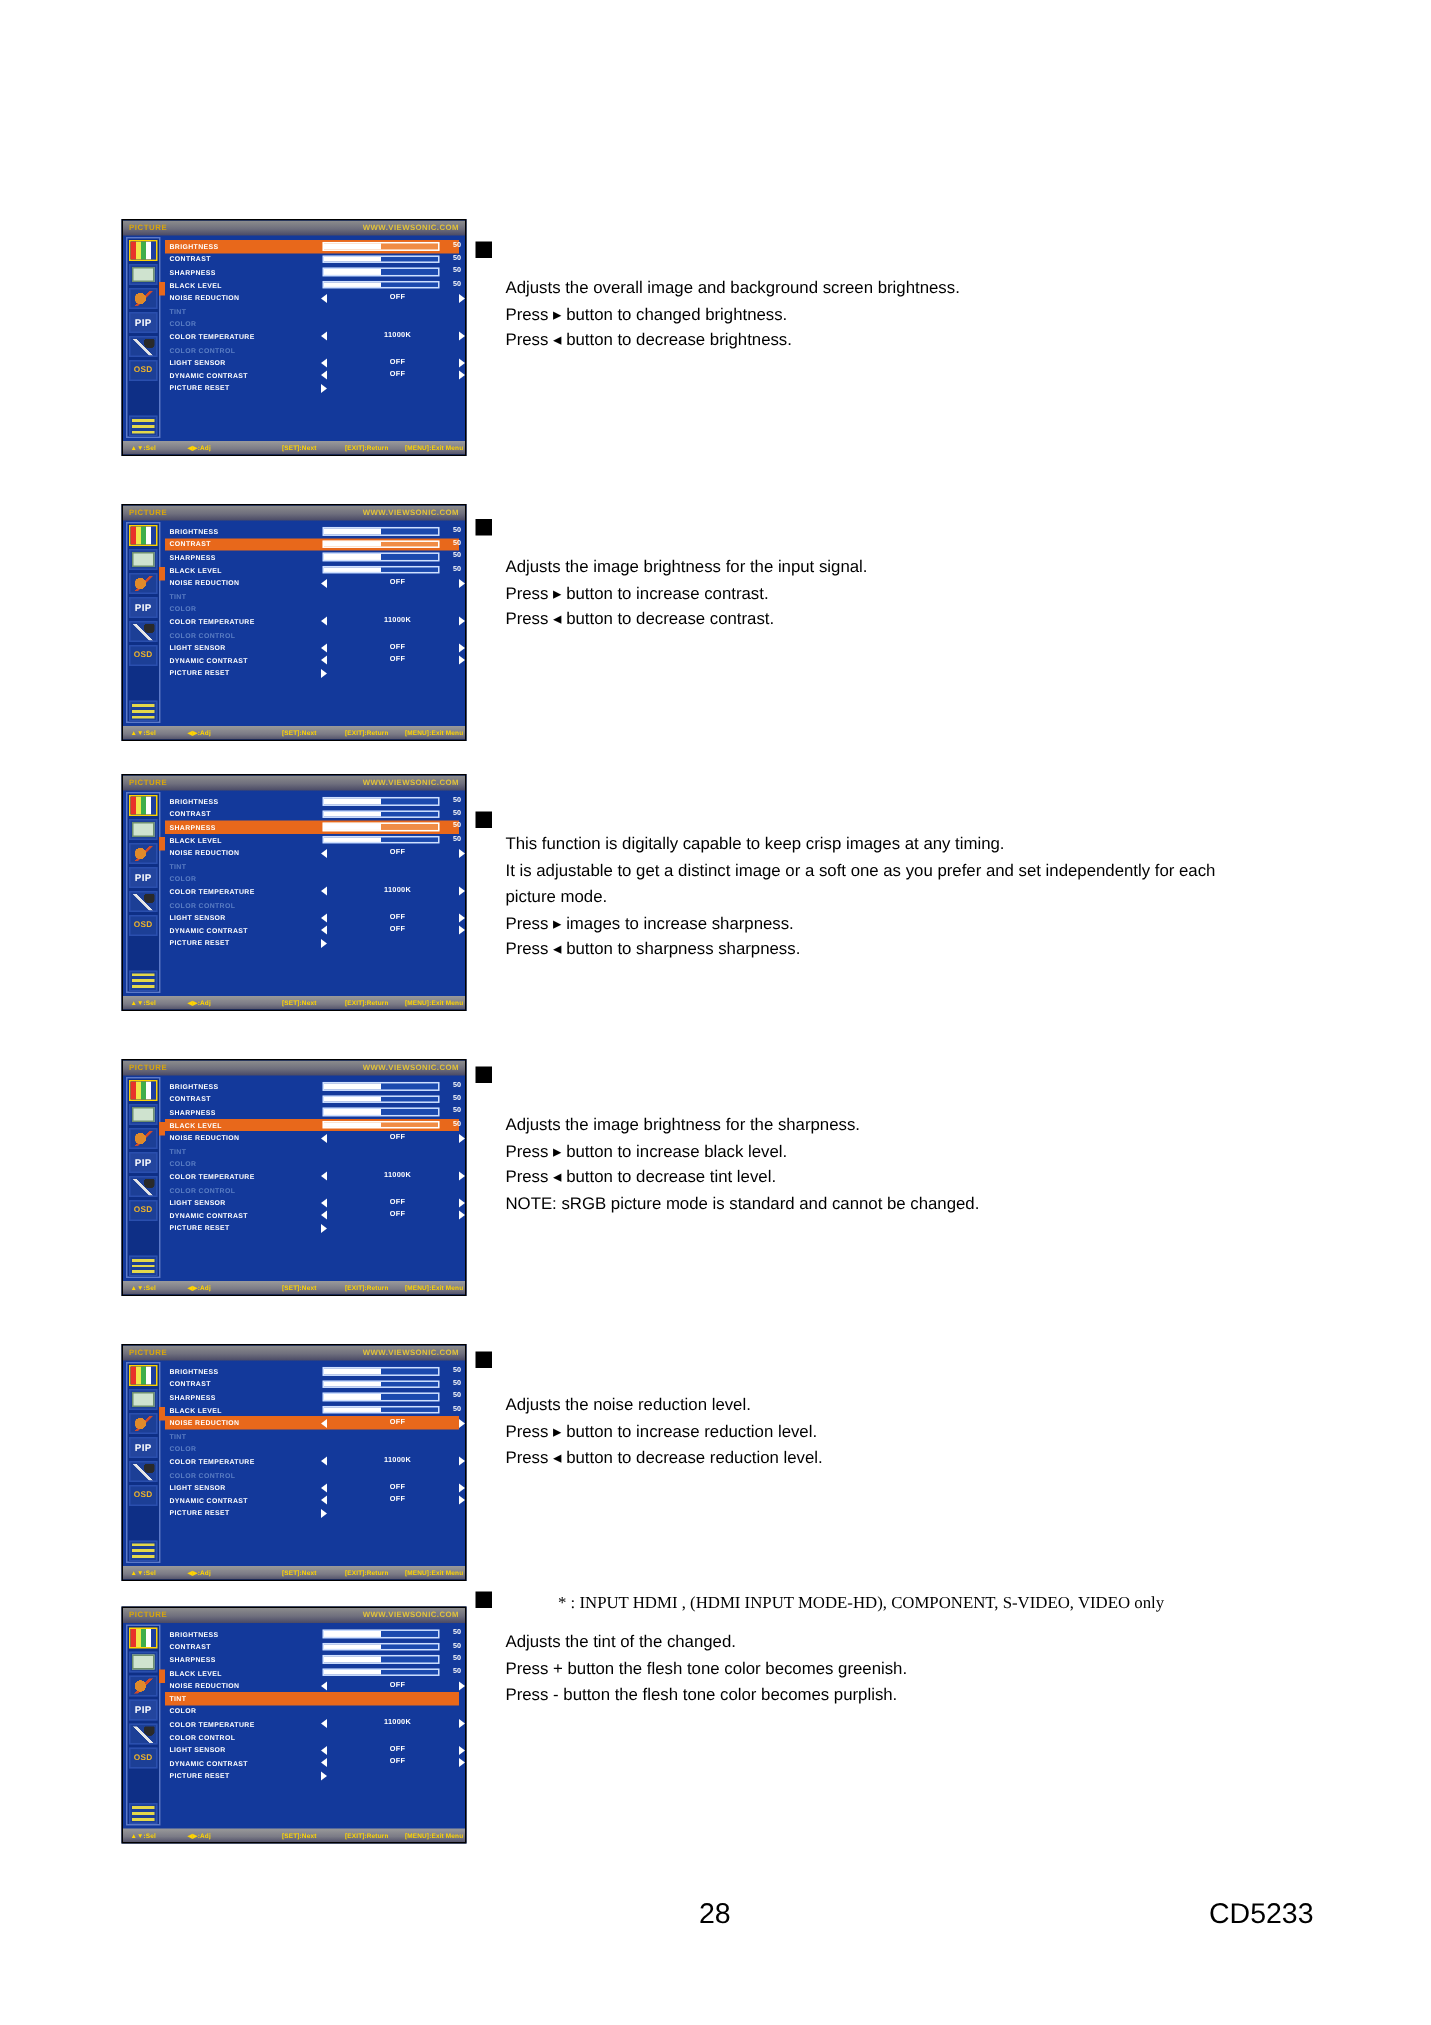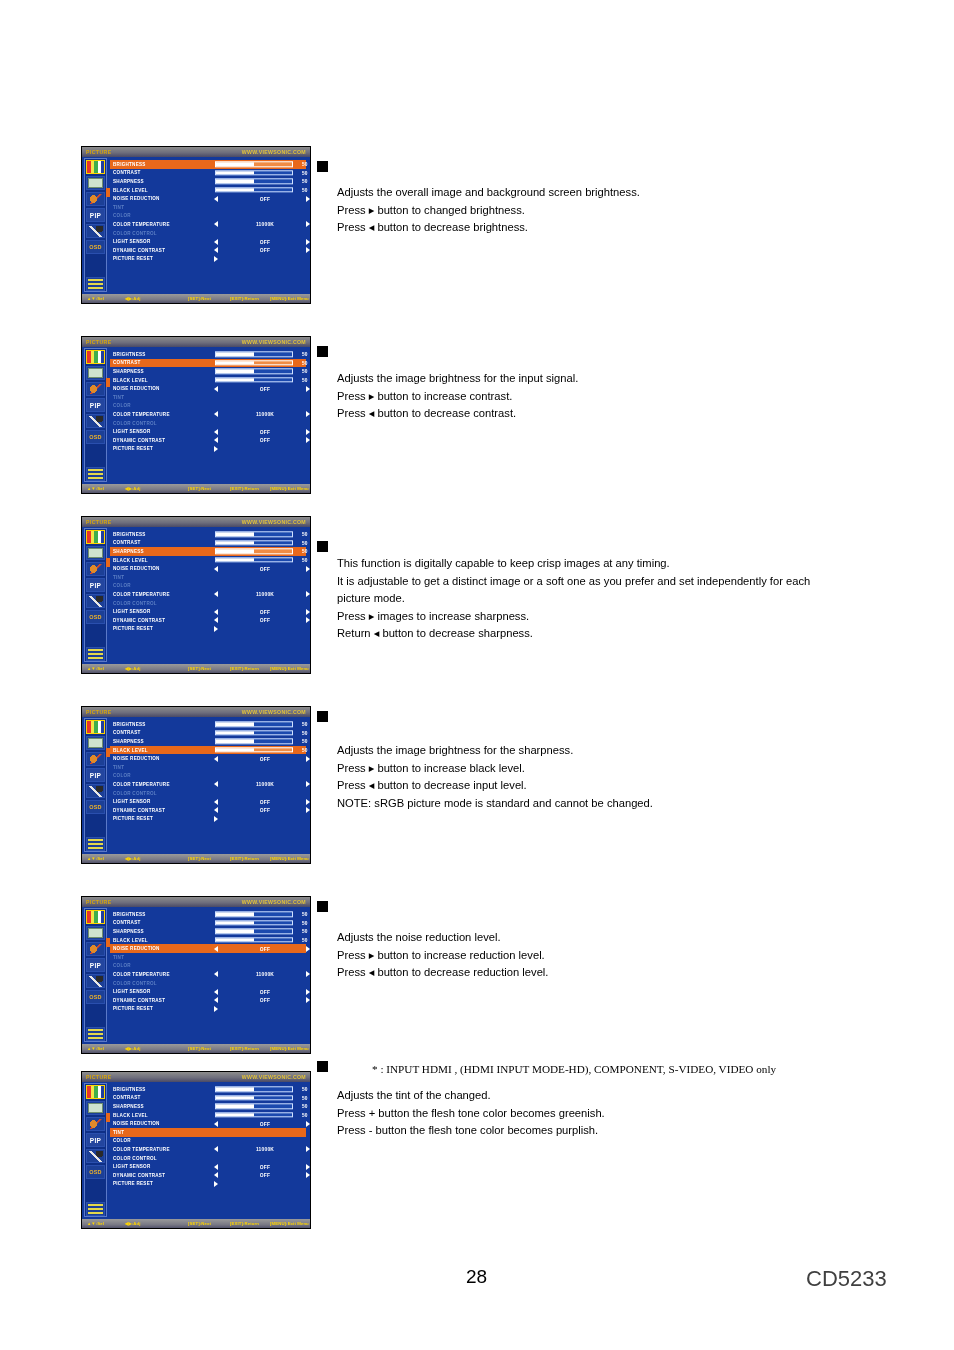--- a/index.html
+++ b/index.html
@@ -143,21 +143,21 @@
   }
   .note-star{
     position:absolute;font-size:11.2px;line-height:17.6px;color:#000;white-space:pre;
   }
 
   
   .pg-num{
     position:absolute;font-size:19px;color:#000;font-weight:normal;
   }
   .pg-model{
-    position:absolute;font-size:22px;color:#404040;font-weight:normal;
+    position:absolute;font-size:19px;color:#000000;font-weight:normal;
   }
 </style>
 </head>
 <body>
 
 <div class="page">
 
   <div id="sections-host">
       <div class="osd" style="top: 146px;">
         <div class="osd-top">
@@ -480,21 +480,21 @@
           <span class="hb3">[SET]:Next</span>
           <span class="hb4">[EXIT]:Return</span>
           <span class="hb5">[MENU]:Exit Menu</span>
         </div>
       </div>
       <div class="bullet" style="left: 317px; top: 541px;"></div>
       <div class="para" style="left: 337px; top: 555px;">This function is digitally capable to keep crisp images at any timing.</div>
       <div class="para" style="left: 337px; top: 572.6px;">It is adjustable to get a distinct image or a soft one as you prefer and set independently for each</div>
       <div class="para" style="left: 337px; top: 590.2px;">picture mode.</div>
       <div class="para" style="left: 337px; top: 607.8px;">Press ▸ images to increase sharpness.</div>
-      <div class="para" style="left: 337px; top: 625.4px;">Return ◂ button to decrease sharpness.</div>
+      <div class="para" style="left: 337px; top: 625.4px;">Press ◂ button to sharpness sharpness.</div>
       <div class="osd" style="top: 706px;">
         <div class="osd-top">
           <div class="t-left">PICTURE</div>
           <div class="t-right">WWW.VIEWSONIC.COM</div>
         </div>
         <div class="rail">
           <div class="rail-ico sel ico-picture">
             <i></i>
           </div>
           <div class="rail-ico ico-screen">
@@ -589,21 +589,21 @@
           <span class="hb1">▲▼:Sel</span>
           <span class="hb2">◀▶:Adj</span>
           <span class="hb3">[SET]:Next</span>
           <span class="hb4">[EXIT]:Return</span>
           <span class="hb5">[MENU]:Exit Menu</span>
         </div>
       </div>
       <div class="bullet" style="left: 317px; top: 711px;"></div>
       <div class="para" style="left: 337px; top: 742px;">Adjusts the image brightness for the sharpness.</div>
       <div class="para" style="left: 337px; top: 759.6px;">Press ▸ button to increase black level.</div>
-      <div class="para" style="left: 337px; top: 777.2px;">Press ◂ button to decrease input level.</div>
+      <div class="para" style="left: 337px; top: 777.2px;">Press ◂ button to decrease tint level.</div>
       <div class="para" style="left: 337px; top: 794.8px;">NOTE: sRGB picture mode is standard and cannot be changed.</div>
       <div class="osd" style="top: 896px;">
         <div class="osd-top">
           <div class="t-left">PICTURE</div>
           <div class="t-right">WWW.VIEWSONIC.COM</div>
         </div>
         <div class="rail">
           <div class="rail-ico sel ico-picture">
             <i></i>
           </div>

